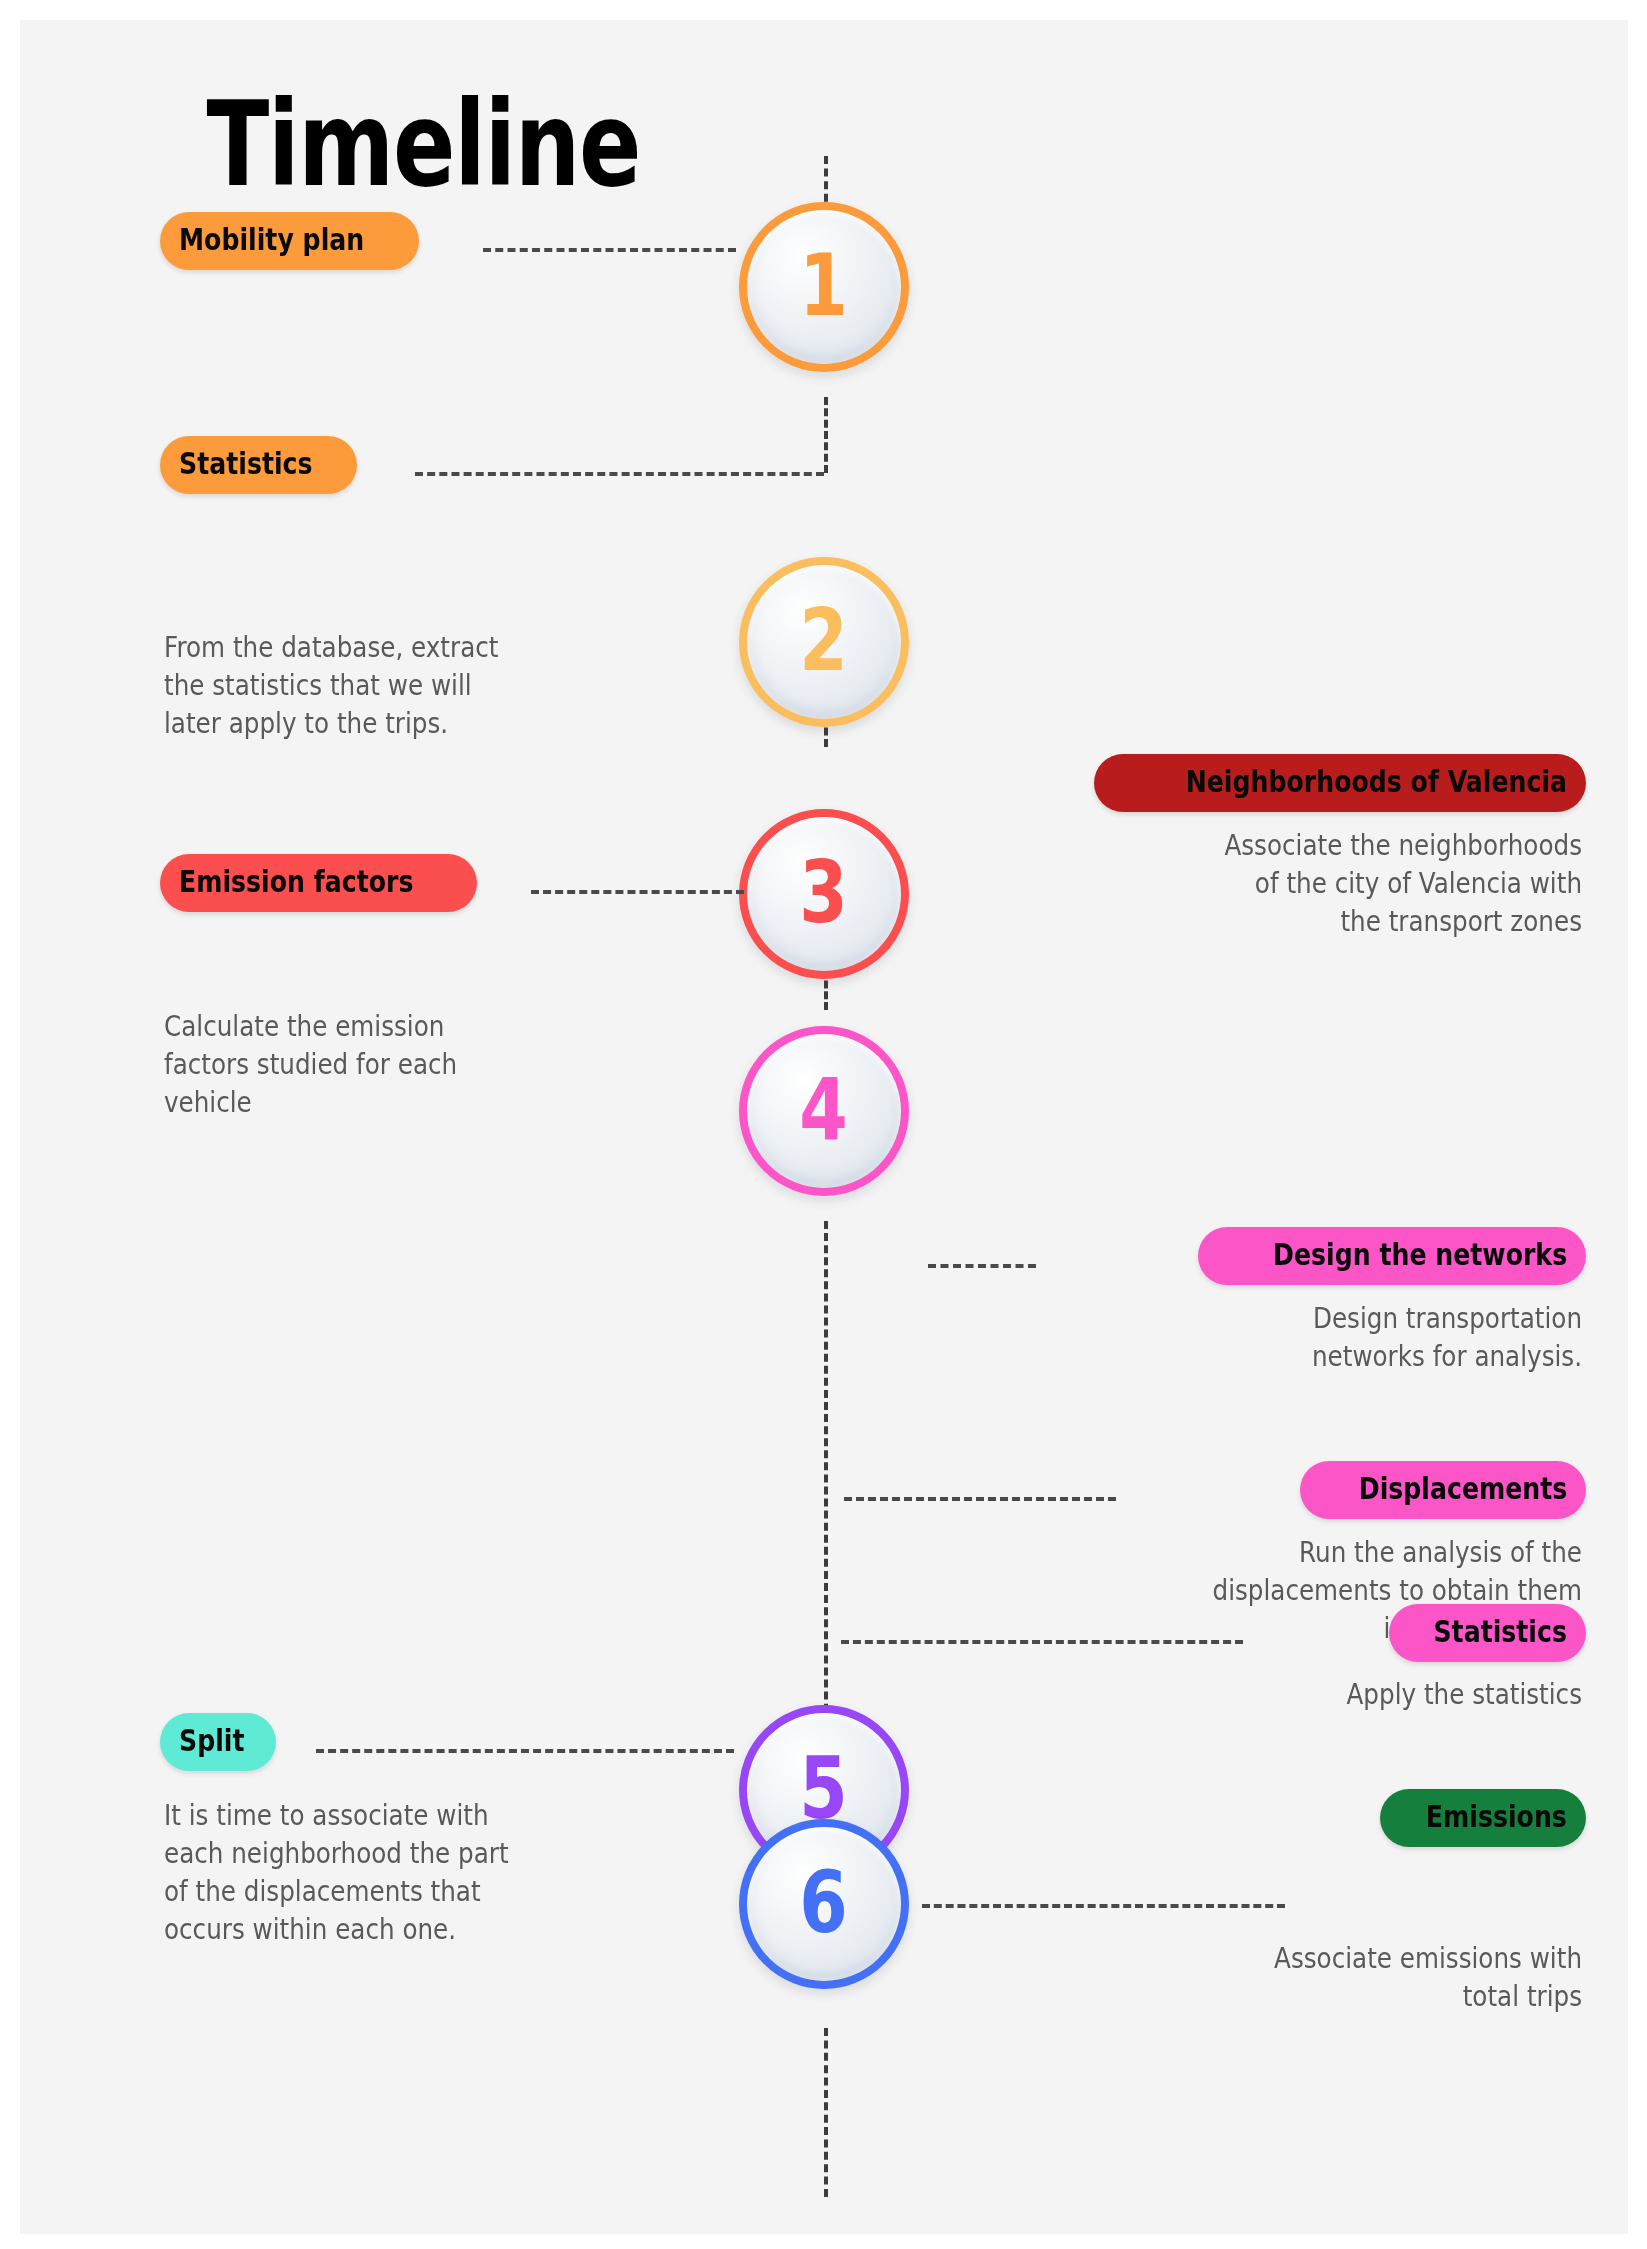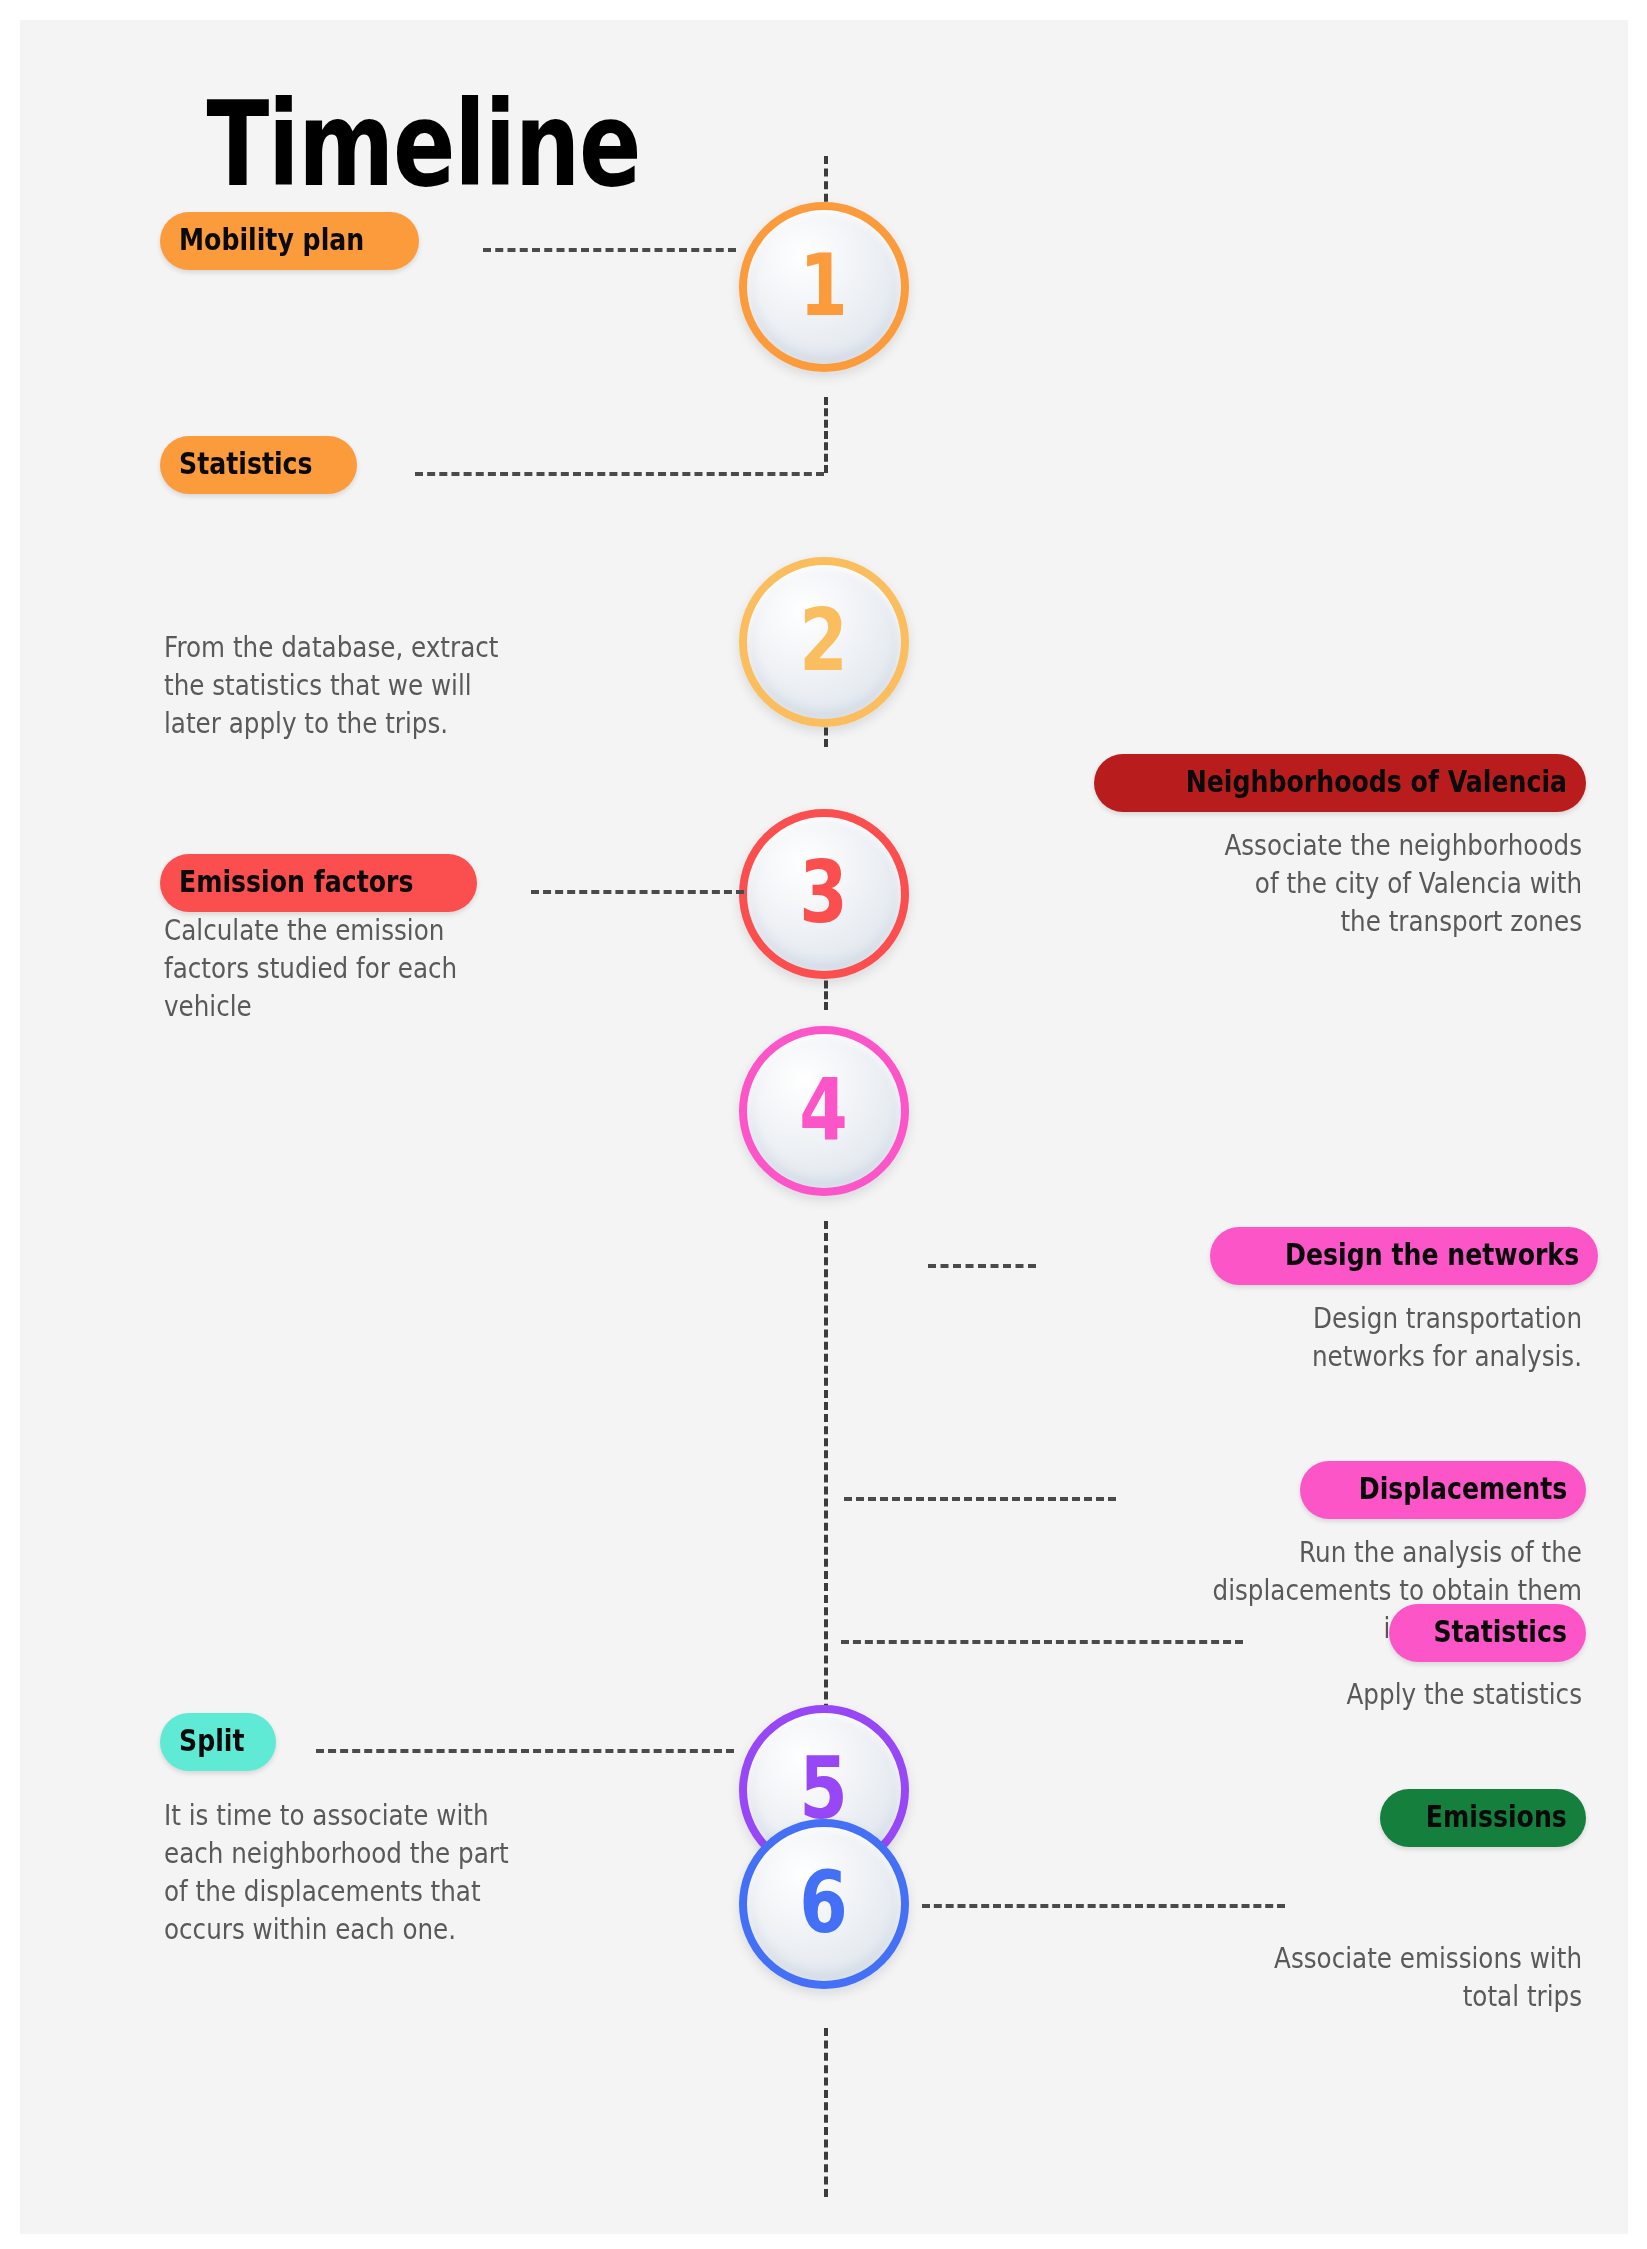--- a/index.html
+++ b/index.html
@@ -176,31 +176,31 @@
 
   <div class="node" style="left:719px; top:789px; border-color:#fb4e4e;">
     <div class="num" style="color:#fb4e4e;">3</div>
   </div>
 
   <div class="pill" style="left:140px; top:834px; background:#fb4e4e;">
     <span>Emission factors</span>
   </div>
   <div class="lead" style="left:511px; top:870px; width:213px;"></div>
 
-  <div class="desc left" style="left:144px; top:892px; width:521px;">
+  <div class="desc left" style="left:144px; top:988px; width:521px;">
     <span>Calculate the emission</span>
     <span>factors studied for each</span>
     <span>vehicle</span>
   </div>
 
   <div class="node" style="left:719px; top:1006px; border-color:#fb55c8;">
     <div class="num" style="color:#fb55c8;">4</div>
   </div>
 
-  <div class="pill r" style="right:30px; top:1207px; background:#fb55c8;text-decoration:underline;">
+  <div class="pill r" style="right:42px; top:1207px; background:#fb55c8;text-decoration:underline;">
     <span>Design the networks</span>
   </div>
   <div class="lead" style="left:908px; top:1244px; width:108px;"></div>
 
   <div class="desc right" style="right:46px; top:1280px; width:600px;">
     <span>Design transportation</span>
     <span>networks for analysis.</span>
   </div>
 
   <div class="pill r" style="right:42px; top:1441px; background:#fb55c8;">

